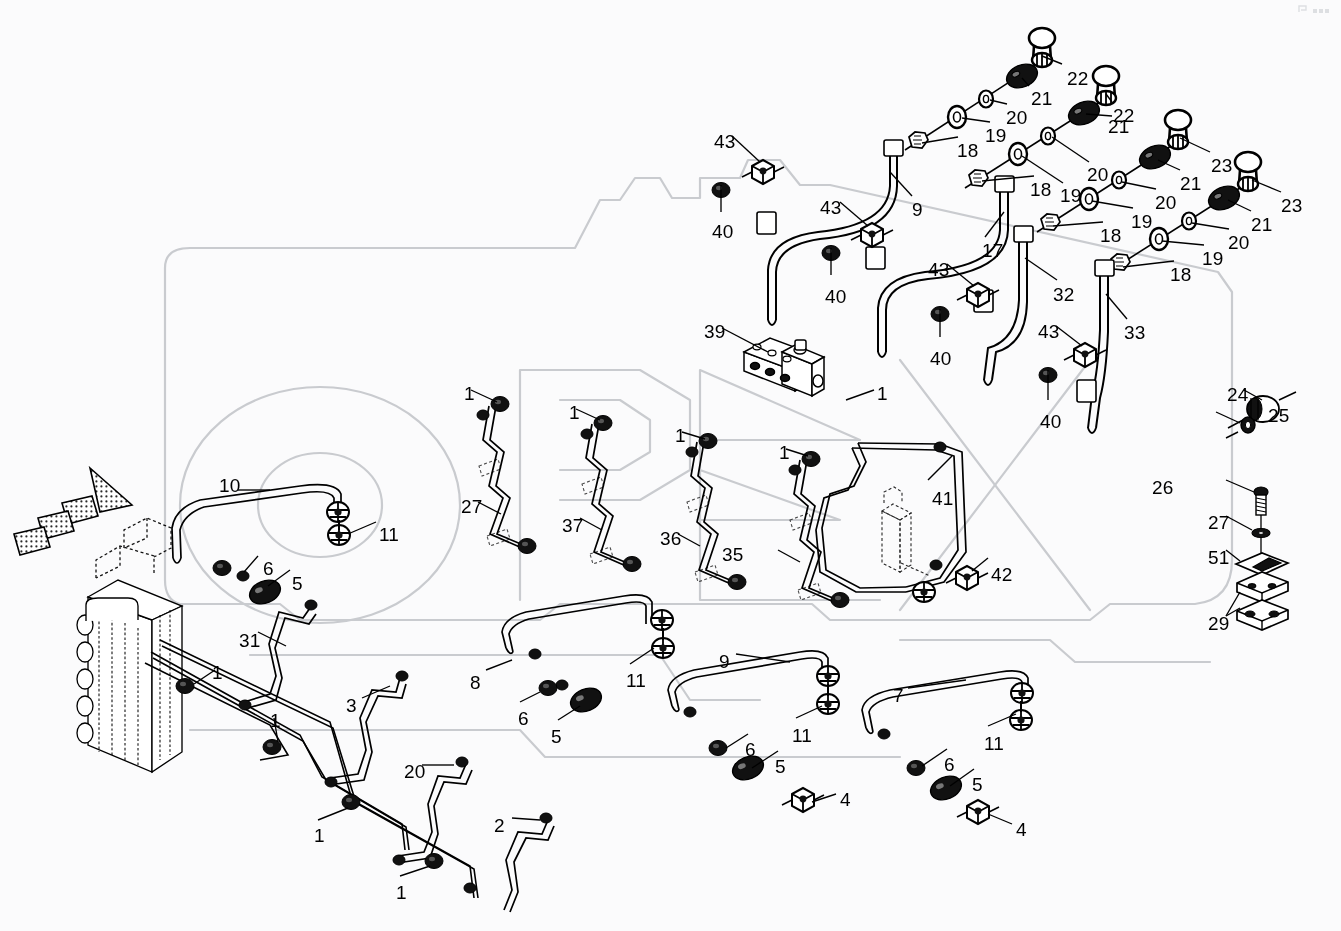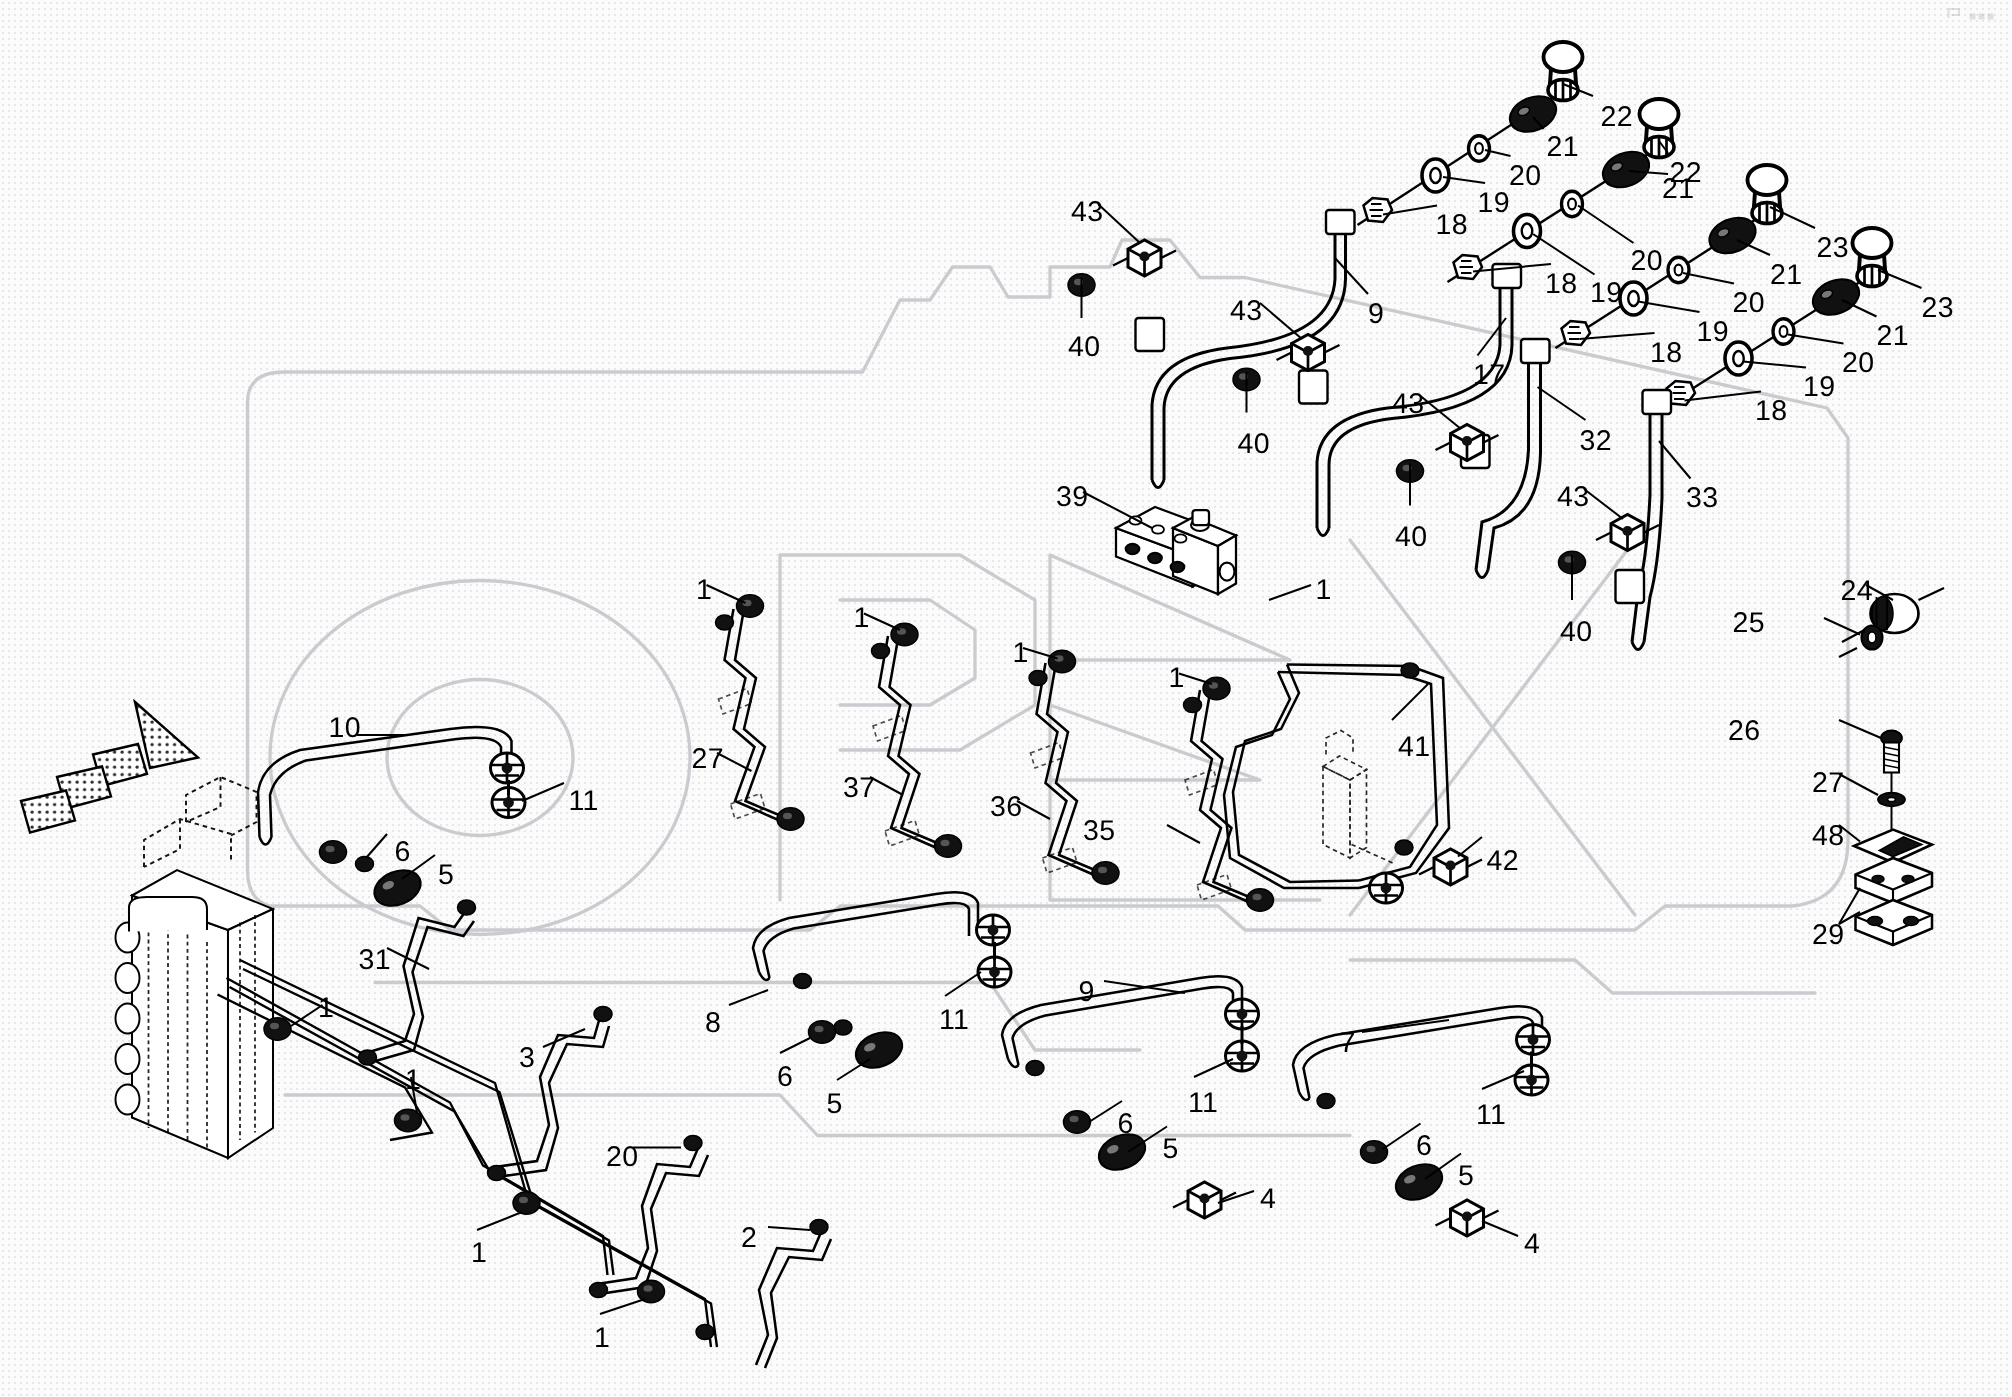--- a/index.html
+++ b/index.html
@@ -627,24 +627,24 @@
   <div class="lbl" style="left:775px;top:757px">5</div>
   <div class="lbl" style="left:840px;top:790px">4</div>
 
   <div class="lbl" style="left:893px;top:686px">7</div>
   <div class="lbl" style="left:984px;top:734px">11</div>
   <div class="lbl" style="left:944px;top:755px">6</div>
   <div class="lbl" style="left:972px;top:775px">5</div>
   <div class="lbl" style="left:1016px;top:820px">4</div>
 
   <div class="lbl" style="left:1227px;top:385px">24</div>
-  <div class="lbl" style="left:1155px;top:406px">25</div>
+  <div class="lbl" style="left:1268px;top:406px">25</div>
   <div class="lbl" style="left:1152px;top:478px">26</div>
   <div class="lbl" style="left:1208px;top:513px">27</div>
-  <div class="lbl" style="left:1208px;top:548px">48</div>
+  <div class="lbl" style="left:1208px;top:548px">51</div>
   <div class="lbl" style="left:1208px;top:614px">29</div>
 
   <svg class="corner-mark" viewBox="0 0 40 12">
     <path d="M2,8 L2,2 L9,2 L9,6 L4,6" fill="none" stroke="#9aa0a8" stroke-width="1.4"></path>
     <rect x="16" y="5" width="4" height="4" fill="#9aa0a8"></rect>
     <rect x="22" y="5" width="4" height="4" fill="#9aa0a8"></rect>
     <rect x="28" y="5" width="4" height="4" fill="#9aa0a8"></rect>
   </svg>
 
 </div>

